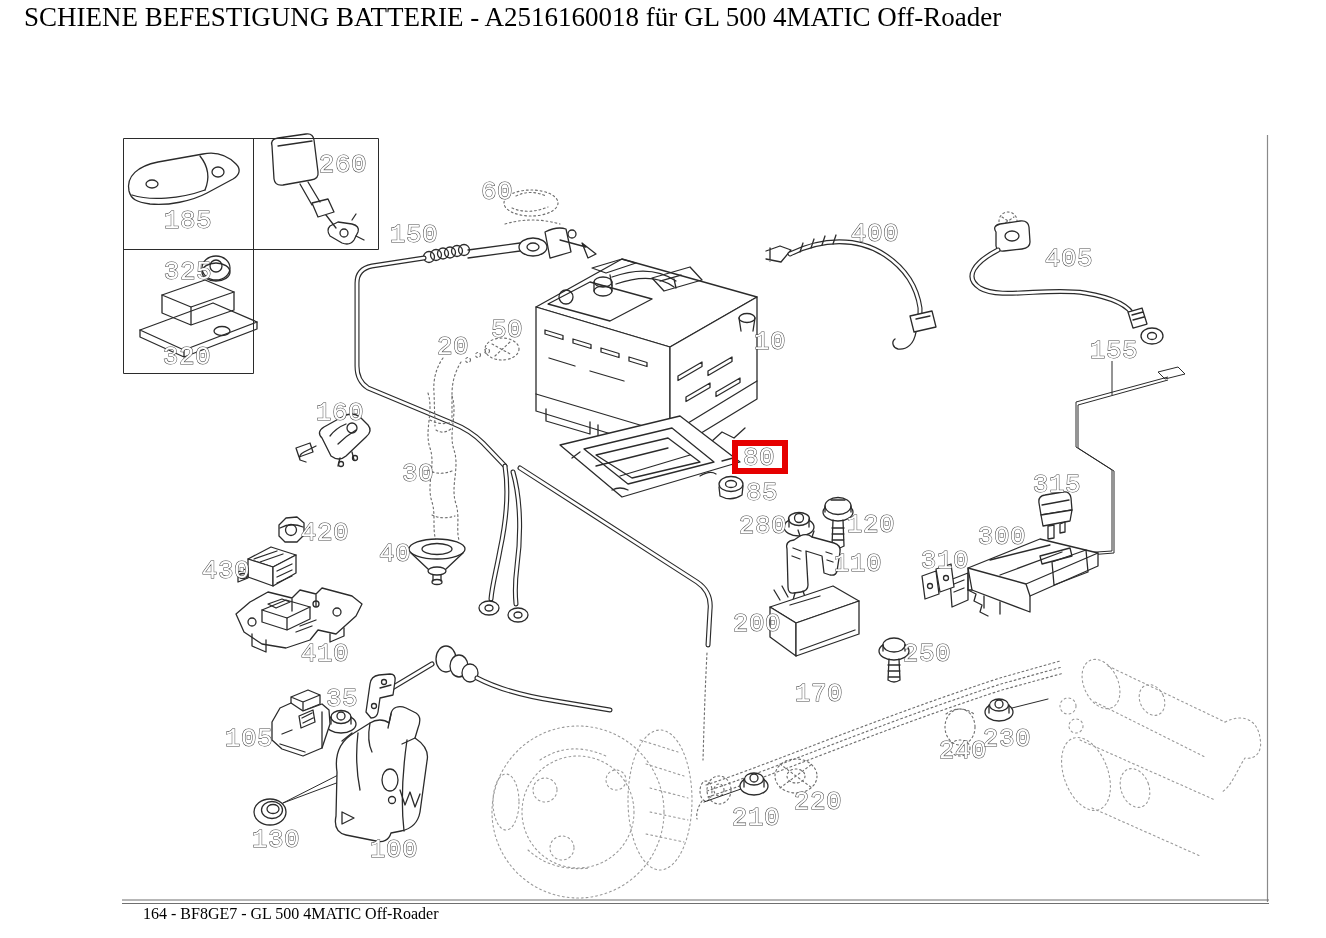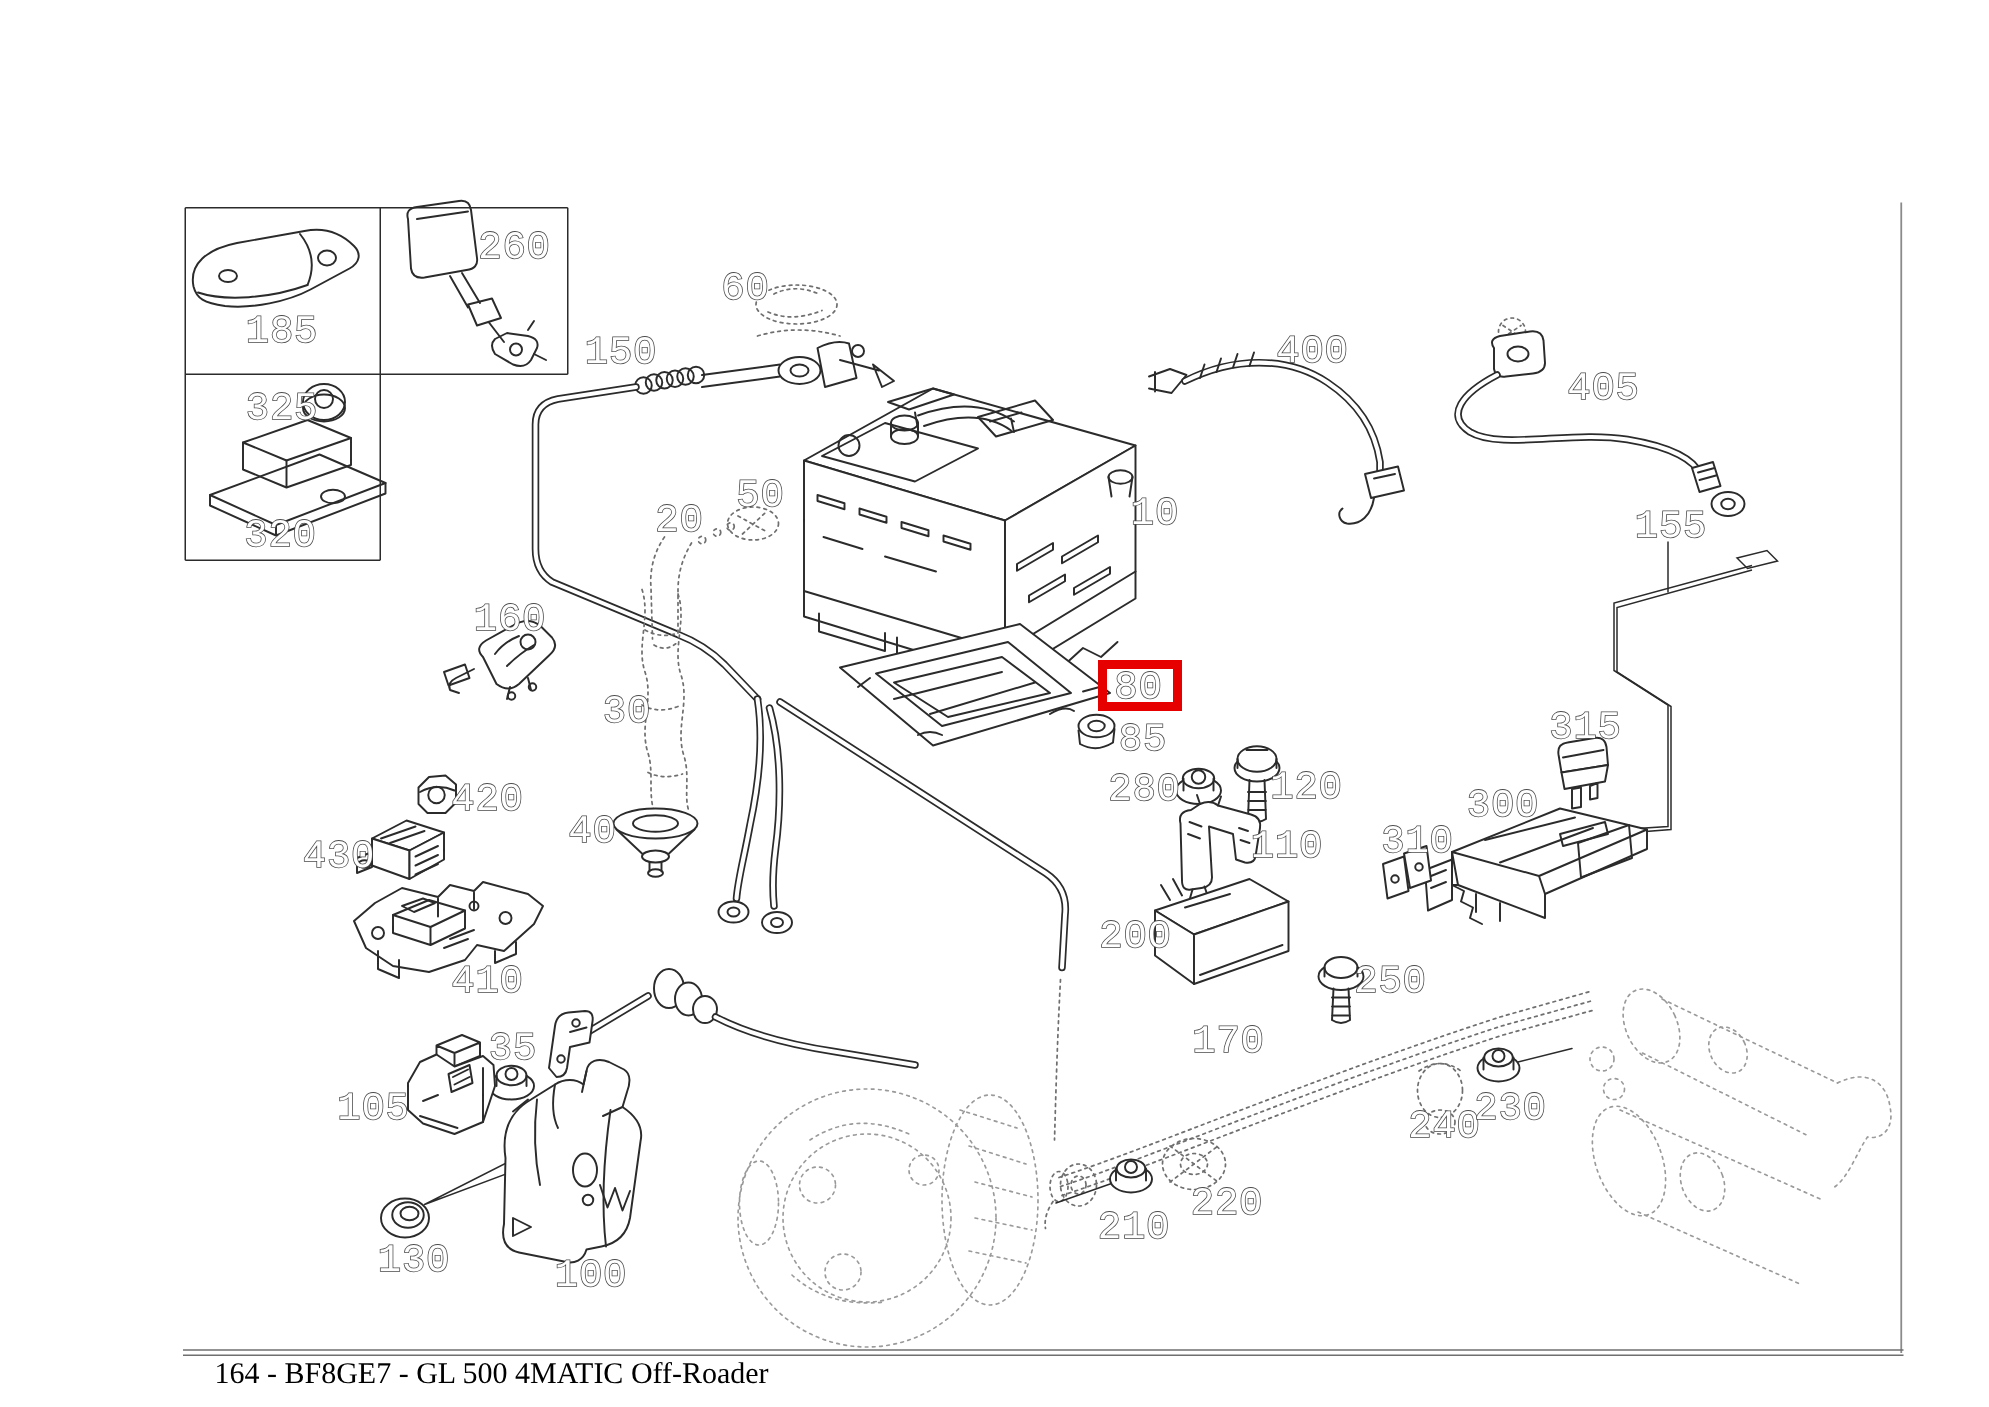--- a/index.html
+++ b/index.html
@@ -1,37 +1,38 @@
 <!DOCTYPE html>
 <html><head>
 <meta charset="utf-8">
 <style>
   html,body{margin:0;padding:0;background:#fff;}
   .stage{position:relative;width:1326px;height:938px;background:#fff;overflow:hidden;
          font-family:"Liberation Serif",serif;}
   .title{position:absolute;left:24px;top:2px;font-size:27px;color:#000;white-space:nowrap;
          font-family:"Liberation Serif",serif;}
-  .footer{position:absolute;left:143px;top:905px;font-size:20px;color:#000;white-space:nowrap;
+  .footer{position:absolute;left:143px;top:905px;font-size:16px;color:#000;white-space:nowrap;
           font-family:"Liberation Serif",serif;}
   svg{position:absolute;left:0;top:0;}
   .ink{stroke:#2b2b2b;fill:none;stroke-width:1.3;stroke-linecap:round;stroke-linejoin:round;}
   .wfill{fill:#fff;}
   .dot{stroke:#6f6f6f;fill:none;stroke-width:1.15;stroke-dasharray:1.8 2.8;stroke-linecap:round;}
   .dotlt{stroke:#9a9a9a;fill:none;stroke-width:1.1;stroke-dasharray:1.8 3;stroke-linecap:round;}
   .tube{stroke:#2b2b2b;stroke-width:5;fill:none;stroke-linecap:round;stroke-linejoin:round;}
   .core{stroke:#fff;stroke-width:2.7;fill:none;stroke-linecap:round;stroke-linejoin:round;}
   .thin{stroke:#2b2b2b;stroke-width:1;fill:none;}
   .frameln{stroke:#8a8a8a;stroke-width:1.2;fill:none;}
   .callout{font-family:"Liberation Mono",monospace;font-size:26px;fill:#ffffff;stroke:#4a4a4a;
            stroke-width:1.05px;paint-order:stroke;text-anchor:middle;letter-spacing:.5px;}
 </style>
 </head>
 <body>
 
 <div class="stage">
+  <div class="title">SCHIENE BEFESTIGUNG BATTERIE - A2516160018 für GL 500 4MATIC Off-Roader</div>
 
   <svg width="1326" height="938" viewBox="0 0 1326 938">
 
     <g class="thin">
       <path d="M123.5,138.5 H378.5 M123.5,249.5 H378.5 M123.5,373.5 H253.5 M123.5,138.5 V373.5 M253.5,138.5 V373.5 M378.5,138.5 V249.5"></path>
     </g>
 
     <g class="ink">
       <path d="M129,191 C126,176 138,166 158,162 L203,154 C218,151 228,156 236,164 C241,169 240,175 233,179 L207,193 C192,201 168,206 150,204 C136,202 131,199 129,191 Z"></path>
       <path d="M200,156 C208,166 210,178 205,190"></path>

